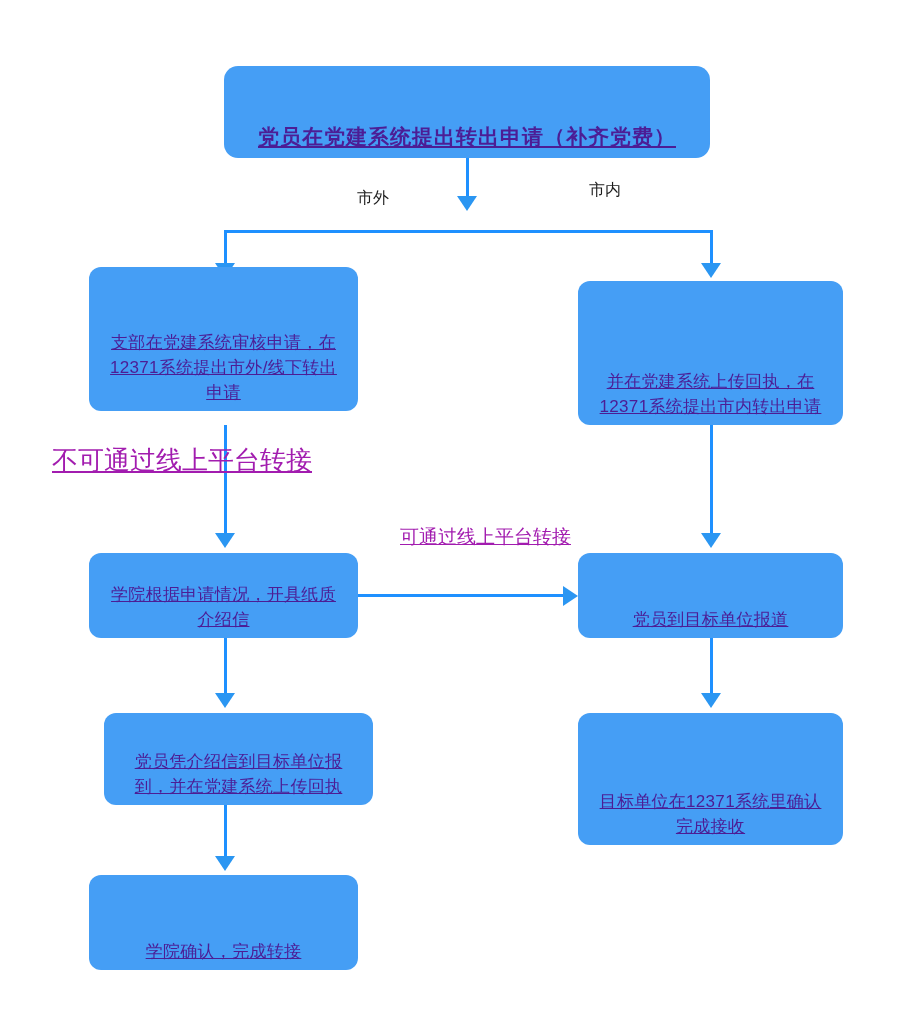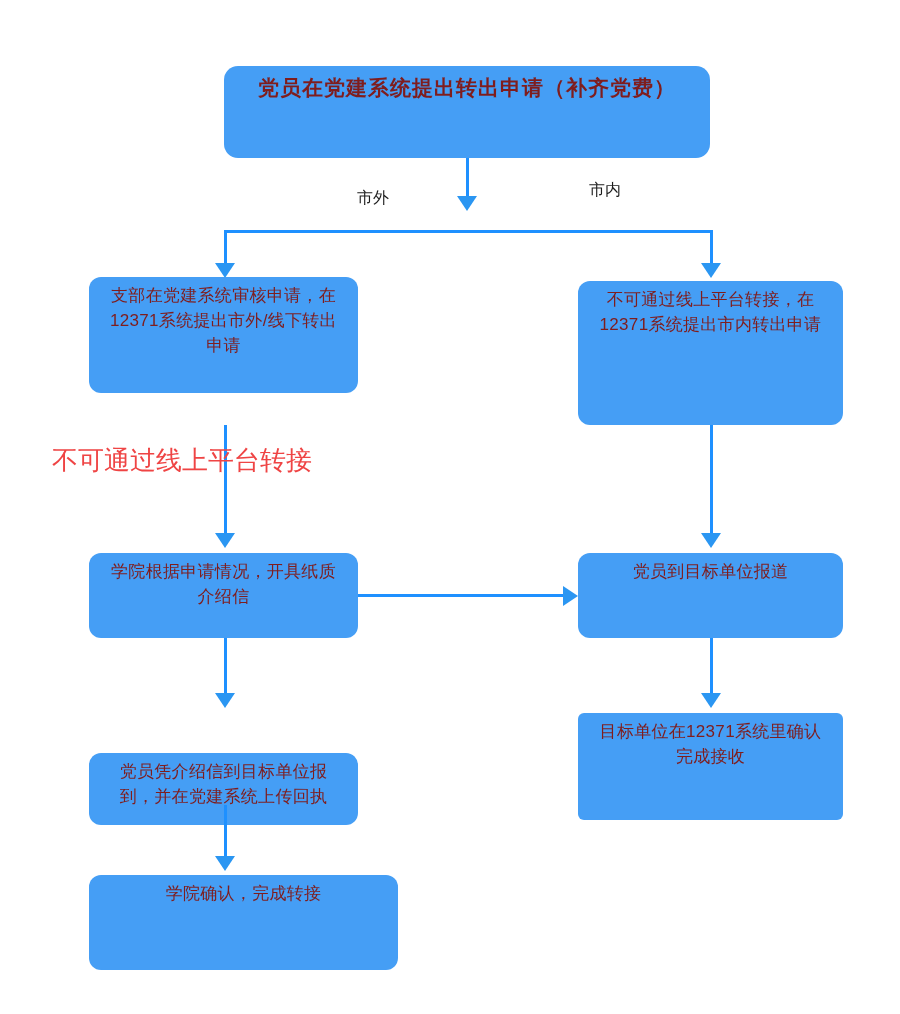--- a/index.html
+++ b/index.html
@@ -17,29 +17,30 @@
     background: #ffffff;
     overflow: hidden;
   }
 
   
   .node {
     position: absolute;
     box-sizing: border-box;
     background: #459ef5;
     border-radius: 12px;
-    color: #7f1d1d;
+    color: #4c1d95;
     display: flex;
-    align-items: flex-start;
+    align-items: flex-end;
     justify-content: center;
     text-align: center;
     line-height: 1.48;
     padding: 6px 14px;
     font-size: 17px;
     letter-spacing: 0.3px;
+    text-decoration: underline;
   }
   .node.start {
     font-size: 21px;
     font-weight: bold;
     letter-spacing: 1px;
     border-radius: 14px;
   }
   .node .txt {
     display: block;
     width: 100%;
@@ -74,24 +75,25 @@
   
   .label {
     position: absolute;
     color: #1b1b1b;
     font-size: 16px;
     line-height: 1.0;
     white-space: nowrap;
   }
   .note {
     position: absolute;
-    color: #ef4444;
+    color: #a21caf;
     font-size: 26px;
     line-height: 1.28;
     text-align: left;
+    text-decoration: underline;
   }
   .note.small {
     font-size: 19px;
     line-height: 1.38;
   }
 </style>
 </head>
 <body>
 
 <div id="canvas">
@@ -105,26 +107,26 @@
 
   <div class="label" style="left:357px; top:190px;">市外</div>
   <div class="label" style="left:589px; top:182px;">市内</div>
 
   <div class="hline" style="left:224px; top:230px; width:489px;"></div>
   <div class="vline" style="left:224px; top:230px; height:37px;"></div>
   <div class="arrow-down" style="left:215px; top:263px;"></div>
   <div class="vline" style="left:710px; top:230px; height:37px;"></div>
   <div class="arrow-down" style="left:701px; top:263px;"></div>
 
-  <div class="node" style="left:89px; top:277px; width:269px; height:116px;">
+  <div class="node" style="left:89px; top:267px; width:269px; height:144px;">
     <span class="txt">支部在党建系统审核申请，在12371系统提出市外/线下转出申请</span>
   </div>
 
   <div class="node" style="left:578px; top:281px; width:265px; height:144px;">
-    <span class="txt">不可通过线上平台转接，在12371系统提出市内转出申请</span>
+    <span class="txt">并在党建系统上传回执，在12371系统提出市内转出申请</span>
   </div>
 
   <div class="vline" style="left:224px; top:425px; height:113px;"></div>
   <div class="arrow-down" style="left:215px; top:533px;"></div>
   <div class="note" style="left:52px; top:444px;">
     <span>不可通过线上平台转接</span>
   </div>
 
   <div class="vline" style="left:710px; top:425px; height:113px;"></div>
   <div class="arrow-down" style="left:701px; top:533px;"></div>
@@ -132,35 +134,38 @@
   <div class="node" style="left:89px; top:553px; width:269px; height:85px;">
     <span class="txt">学院根据申请情况，开具纸质介绍信</span>
   </div>
 
   <div class="node" style="left:578px; top:553px; width:265px; height:85px;">
     <span class="txt">党员到目标单位报道</span>
   </div>
 
   <div class="hline" style="left:358px; top:594px; width:207px;"></div>
   <div class="arrow-right" style="left:563px; top:586px;"></div>
+  <div class="note small" style="left:400px; top:524px;">
+    <span>可通过线上平台转接</span>
+  </div>
 
   <div class="vline" style="left:224px; top:638px; height:60px;"></div>
   <div class="arrow-down" style="left:215px; top:693px;"></div>
 
   <div class="vline" style="left:710px; top:638px; height:60px;"></div>
   <div class="arrow-down" style="left:701px; top:693px;"></div>
 
-  <div class="node" style="left:89px; top:713px; width:269px; height:72px;margin-top:40px;">
+  <div class="node" style="left:104px; top:713px; width:269px; height:92px;">
     <span class="txt">党员凭介绍信到目标单位报到，并在党建系统上传回执</span>
   </div>
 
-  <div class="node" style="left:578px; top:713px; width:265px; height:107px;border-radius:6px;">
+  <div class="node" style="left:578px; top:713px; width:265px; height:132px;">
     <span class="txt">目标单位在12371系统里确认完成接收</span>
   </div>
 
   <div class="vline" style="left:224px; top:805px; height:55px;"></div>
   <div class="arrow-down" style="left:215px; top:856px;"></div>
 
-  <div class="node" style="left:89px; top:875px; width:309px; height:95px;">
+  <div class="node" style="left:89px; top:875px; width:269px; height:95px;">
     <span class="txt">学院确认，完成转接</span>
   </div>
 
 </div>
 
 </body></html>

